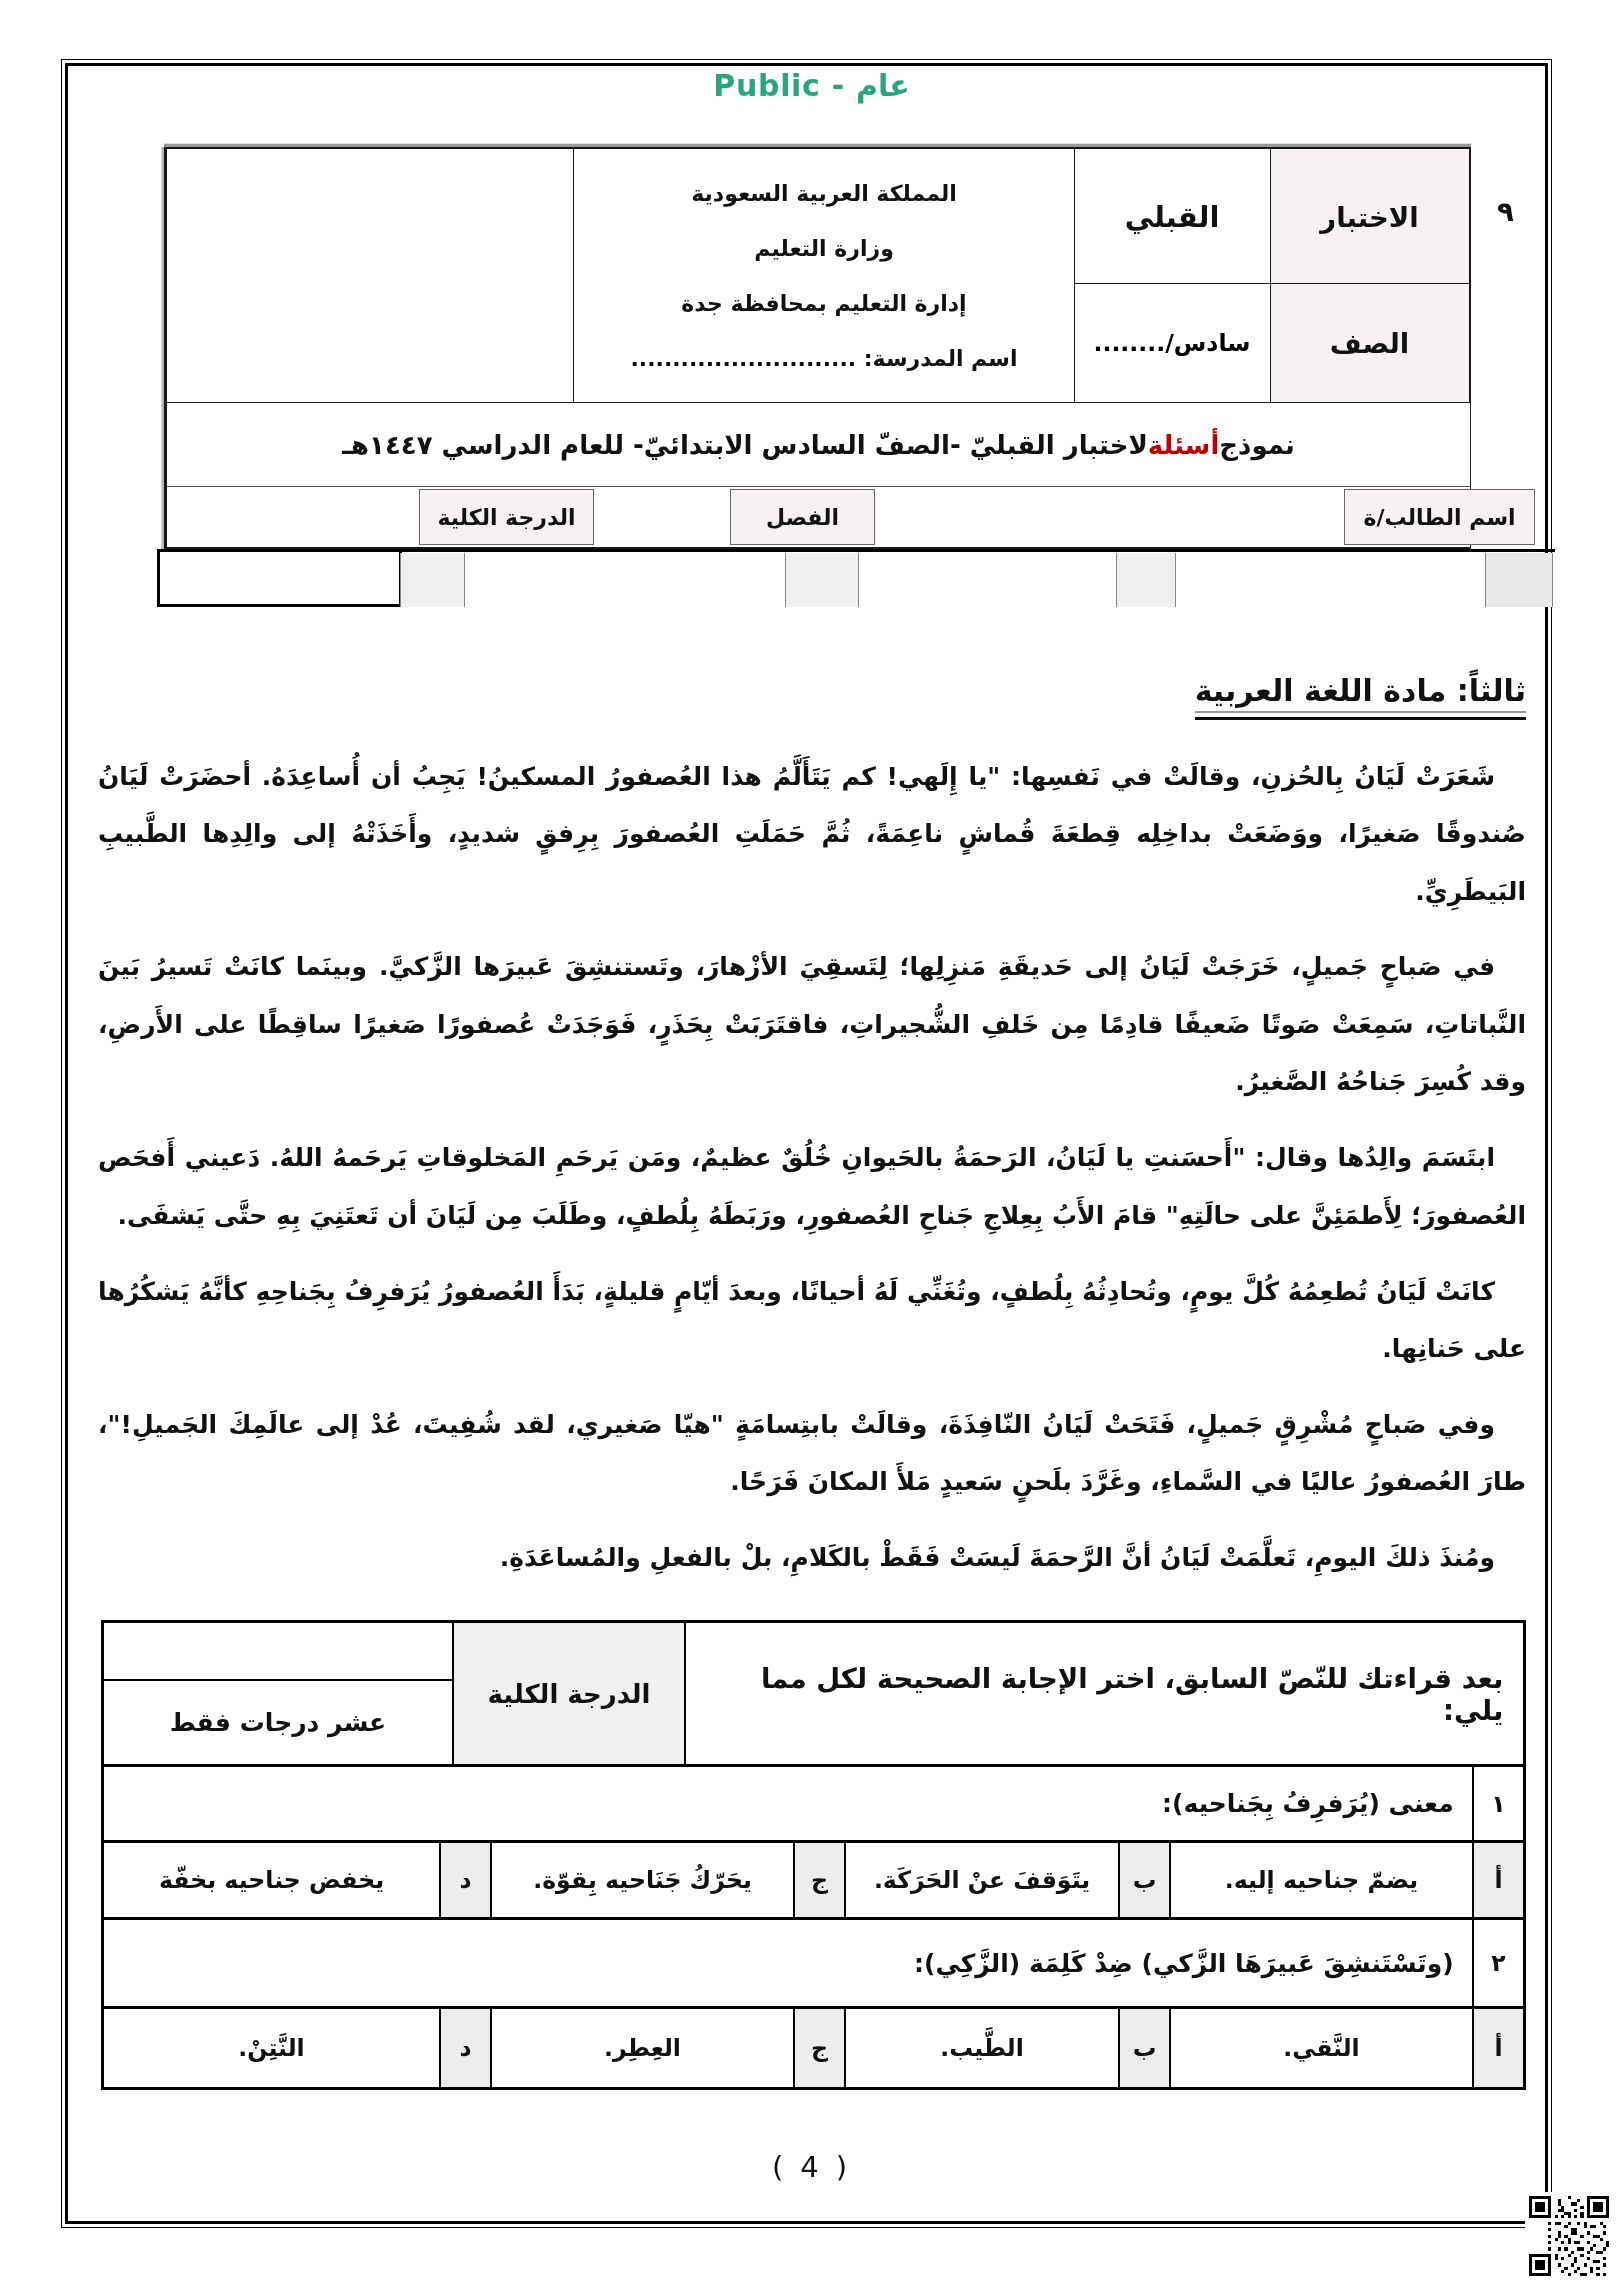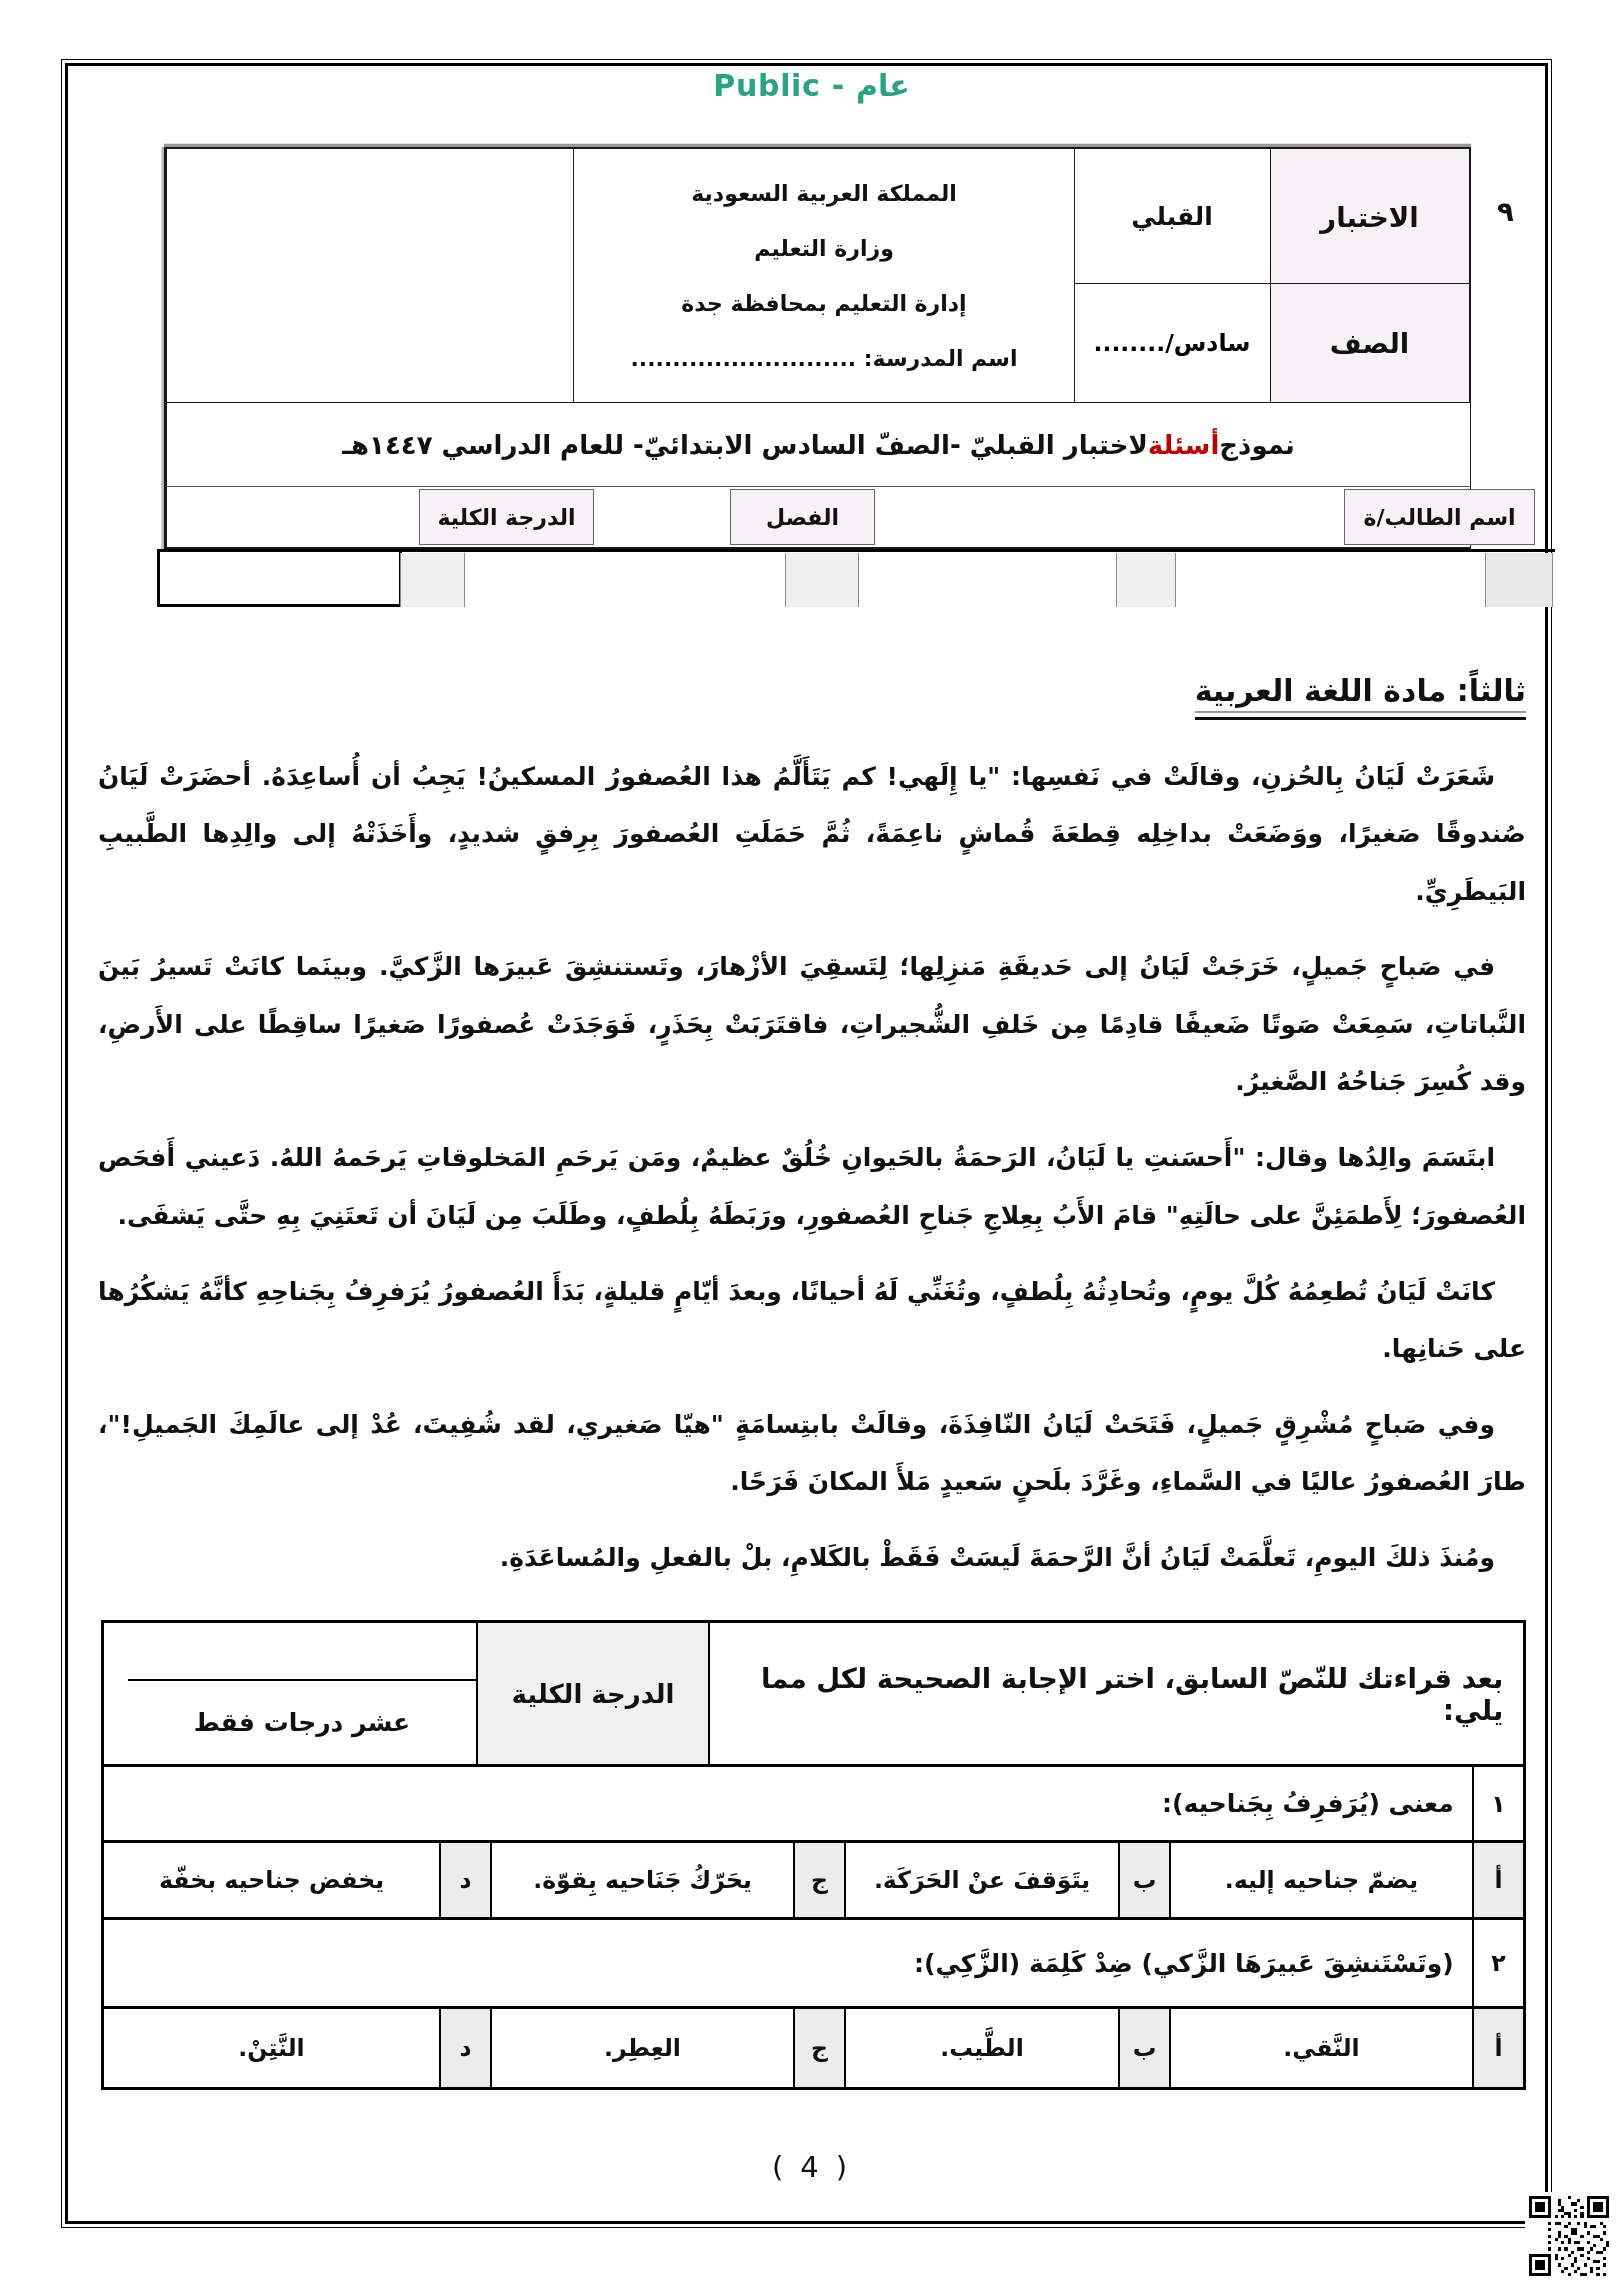--- a/index.html
+++ b/index.html
@@ -23,21 +23,21 @@
   
   .ht-outer{
     position:absolute;left:164px;top:147px;width:1307px;height:402px;
     border:2.6px solid #161616;box-sizing:border-box;
     box-shadow:0 -3.3px 0 0 #9a9a9a, -2.6px 0 0 0 #b5b5b5;
   }
   .cell{position:absolute;box-sizing:border-box;border:1.3px solid #1a1a1a;
     display:flex;align-items:center;justify-content:center;background:#fff;}
   .lbl{background:#f6f1f5;font-weight:700;}
   .c-exam-label{left:1269px;top:148px;width:201px;height:137px;font-size:27.5px;font-weight:700;}
-  .c-exam-value{left:1073px;top:148px;width:198px;height:137px;font-size:25px;font-weight:700;}
+  .c-exam-value{left:1073px;top:148px;width:198px;height:137px;font-size:29px;font-weight:700;}
   .c-grade-label{left:1269px;top:283px;width:201px;height:120px;font-size:27.5px;font-weight:700;}
   .c-grade-value{left:1073px;top:283px;width:198px;height:120px;font-size:23.6px;font-weight:700;color:#000000;direction:rtl;}
   .c-ministry{left:573px;top:148px;width:502px;height:256px;flex-direction:column;
     font-size:22px;font-weight:700;line-height:2.5;direction:rtl;text-align:center;}
   .c-logo{left:166px;top:148px;width:408px;height:256px;}
   .c-title{left:166px;top:402px;width:1305px;height:85px;font-size:26px;font-weight:700;direction:rtl;text-align:center;}
   .c-title .red{color:#c00000;}
   .c-labels-row{left:166px;top:486px;width:1305px;height:62px;border-top:1.3px solid #555;}
   .p-lbl{position:absolute;box-sizing:border-box;background:#f6f1f5;border:1.3px solid #666;
     display:flex;align-items:center;justify-content:center;font-size:22px;font-weight:700;direction:rtl;}
@@ -69,21 +69,21 @@
   .quiz{position:absolute;left:101px;top:1620px;width:1425px;direction:rtl;
     border:3.3px solid #000;box-sizing:border-box;background:#fff;}
   .qrow{display:flex;border-top:3.3px solid #000;box-sizing:border-box;}
   .qrow:first-child{border-top:none;}
   .qc{box-sizing:border-box;border-left:2px solid #000;display:flex;
     align-items:center;justify-content:center;font-weight:700;background:#fff;}
   .qc:last-child{border-left:none;}
   .qrow-head{height:141px;}
   .instr{flex:1;font-size:27.5px;padding:0 19.6px;text-align:right;}
   .total{width:232px;background:#f0f0f0;font-size:26px;}
-  .marks{width:348px;flex-direction:column;align-items:stretch;padding:0;margin-left:24px;}
+  .marks{width:348px;flex-direction:column;align-items:stretch;padding:0;}
   .marks-top{height:58px;border-bottom:2px solid #000;box-sizing:border-box;}
   .marks-bottom{flex:1;display:flex;align-items:center;justify-content:center;font-size:25px;font-weight:700;}
   .qrow-q{height:76px;}
   .qrow-q2{height:89px;}
   .qnum{width:51px;font-size:23.6px;}
   .qtext{flex:1;justify-content:flex-start;padding:0 18.3px;font-size:25px;text-align:right;}
   .qrow-a{height:77px;}
   .qrow-a2{height:81px;}
   .qletter{width:51px;background:#ececec;font-size:23.6px;}
   .qans{font-size:23.6px;text-align:center;}

